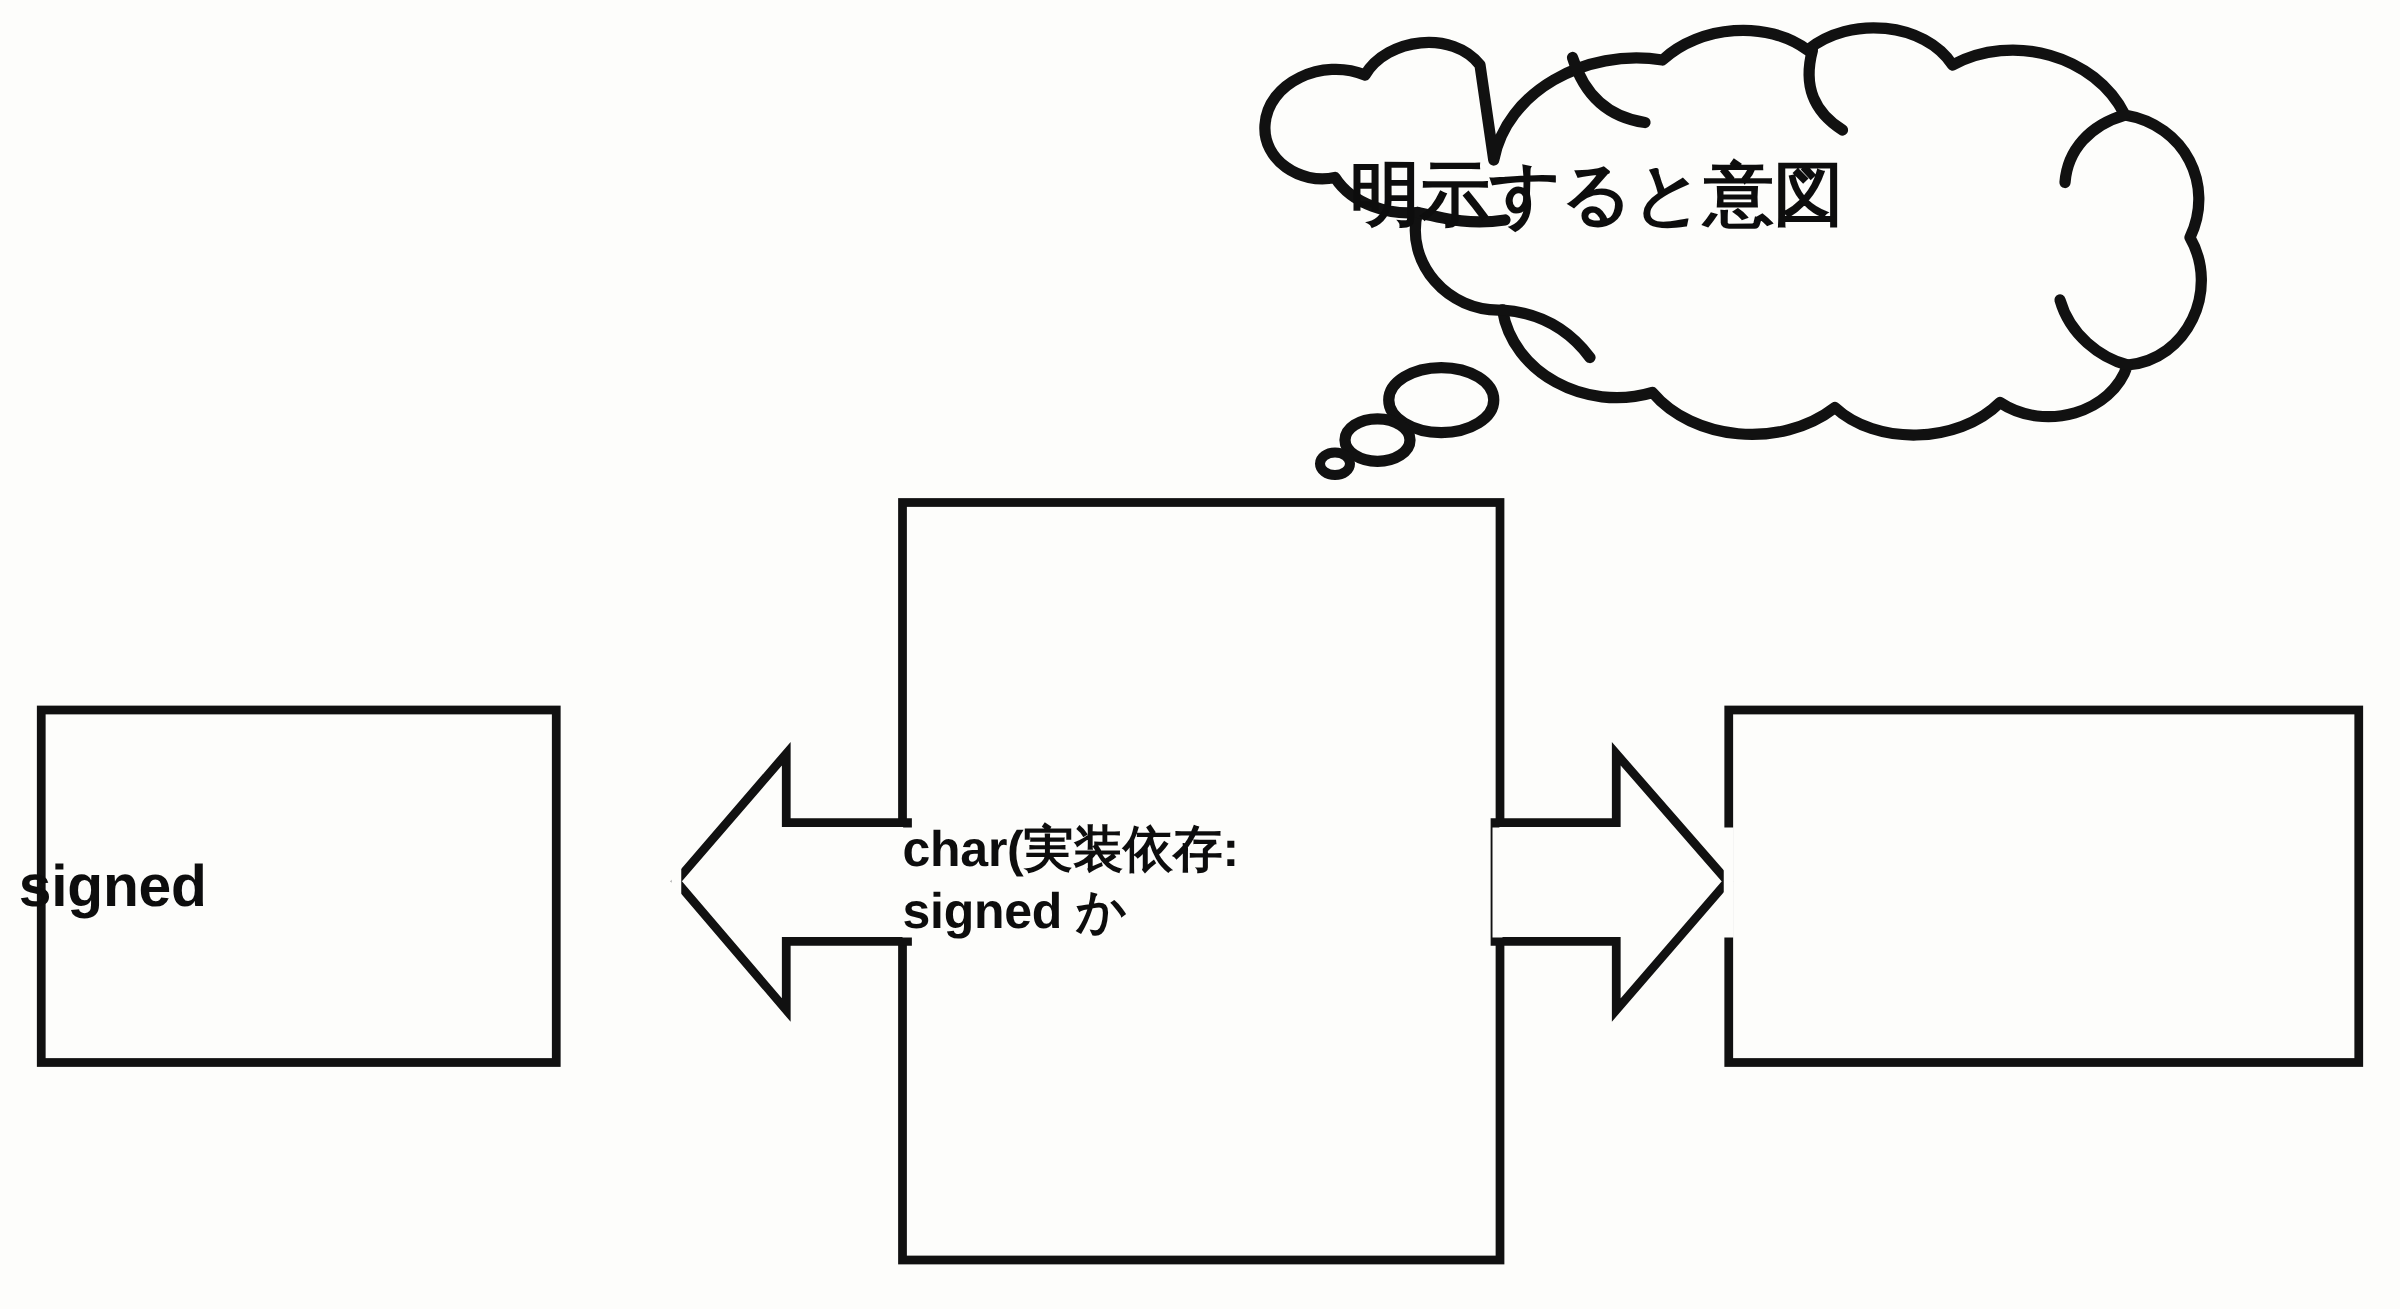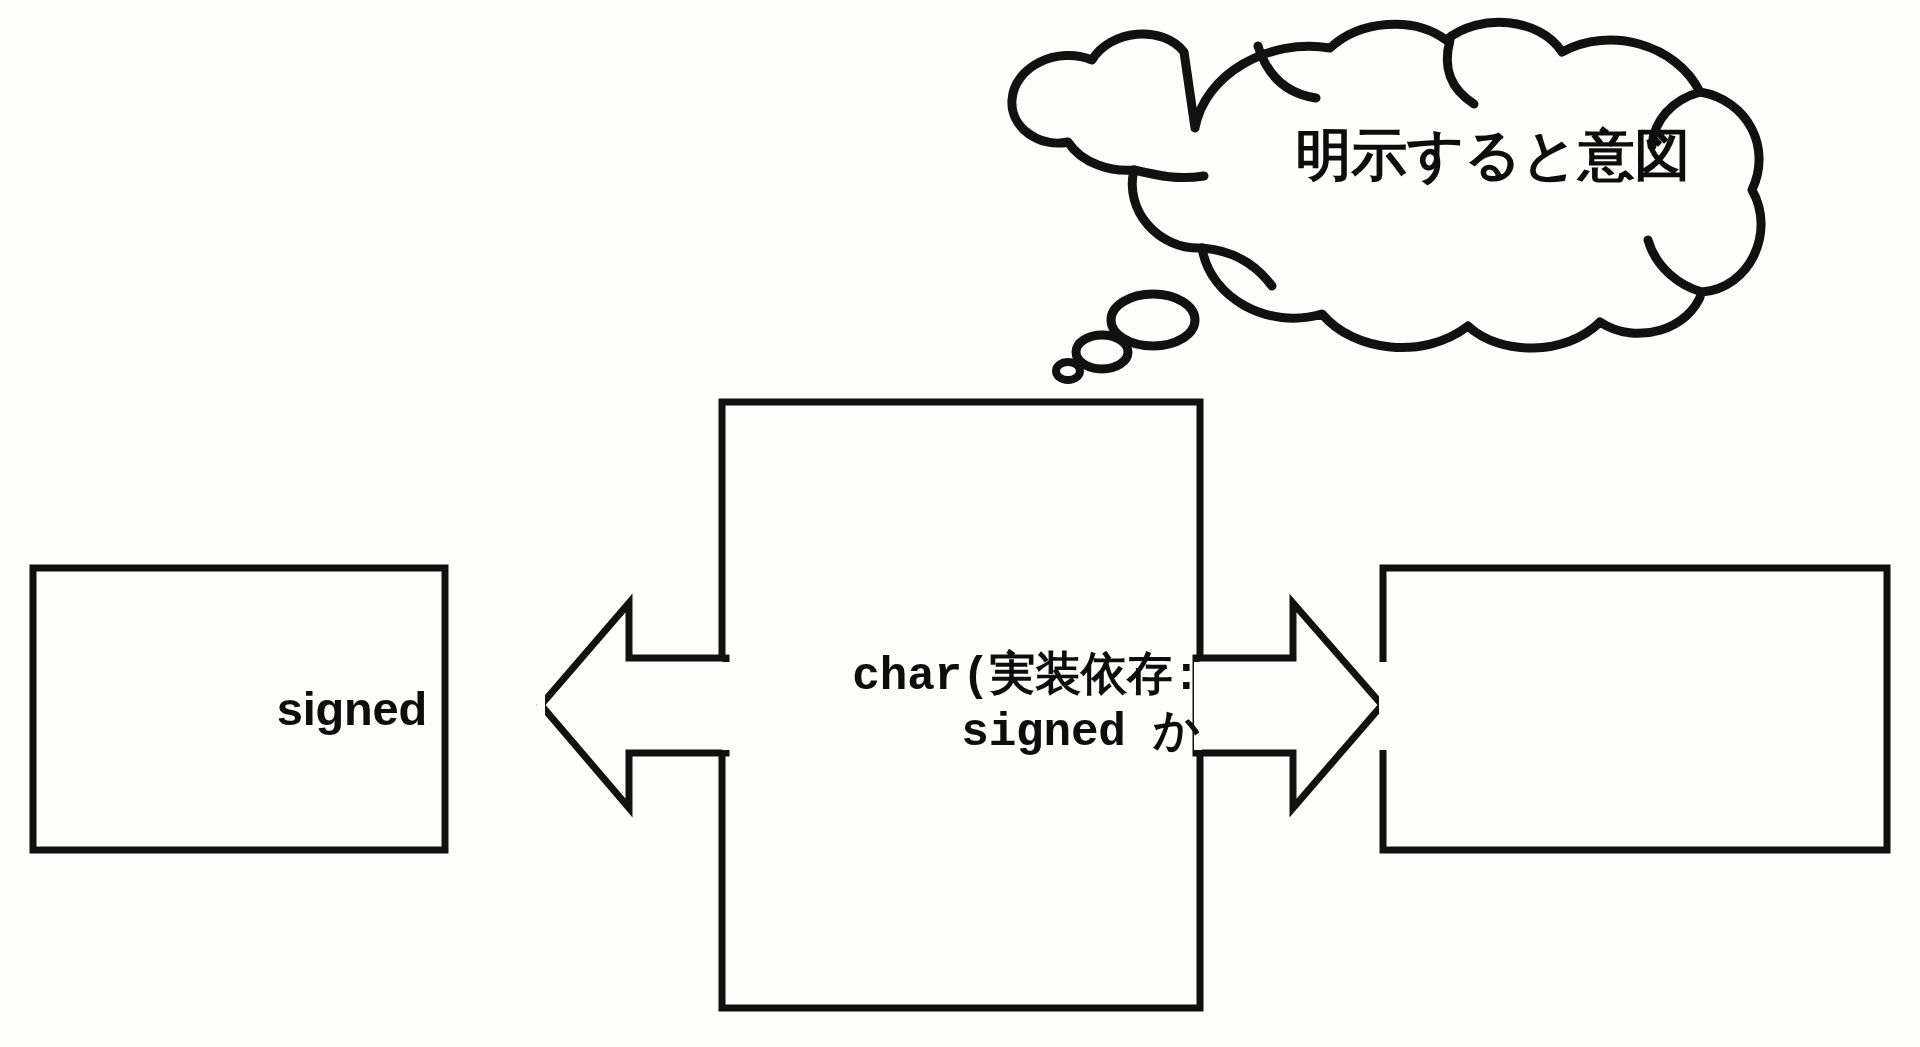--- a/index.html
+++ b/index.html
@@ -24,21 +24,21 @@
     position: absolute;
     left: 0;
     top: 0;
     width: 1920px;
     height: 1047px;
   }
   .box-label {
     position: absolute;
     display: flex;
     flex-direction: column;
-    align-items: flex-end;
+    align-items: flex-start;
     justify-content: center;
     text-align: center;
     color: #0d0d0d;
     font-weight: bold;
     font-family: "Liberation Sans", "DejaVu Sans", sans-serif;
     line-height: 1.22;
     letter-spacing: -0.2px;
     white-space: pre;
     pointer-events: none;
   }
@@ -47,22 +47,21 @@
   
   #left-box-text {
     left: 15px;  top: 568px;
     width: 412px; height: 282px;
     font-size: 47px;
   }
   
   #center-box-text {
     left: 722px; top: 402px;
     width: 478px; height: 606px;
-    font-size: 46px;
-    font-family: Liberation Mono, monospace;
+    font-size: 40px;
   }
   
   #right-box-text {
     left: 1383px; top: 568px;
     width: 504px; height: 282px;
     font-size: 47px;
   }
   
   #cloud-text {
     left: 1080px; top: 60px;

